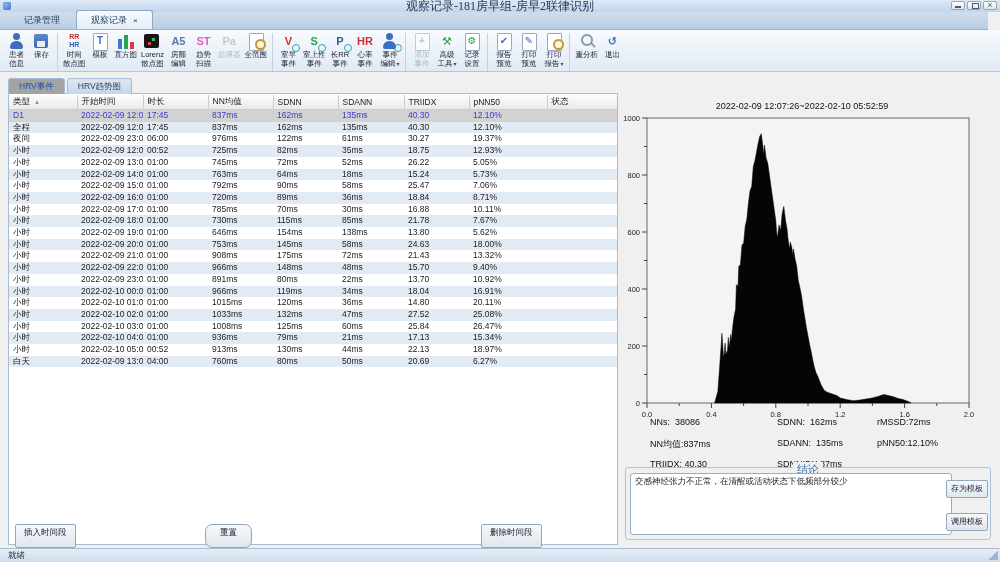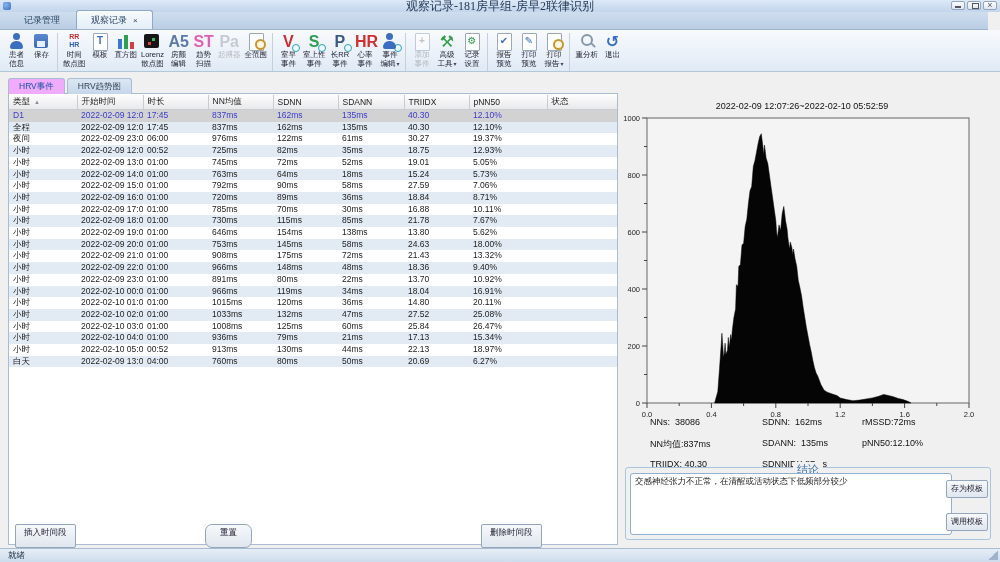--- a/index.html
+++ b/index.html
@@ -32,21 +32,21 @@
     background:linear-gradient(#f8fafd,#e0eaf5); border-bottom:1px solid #b4c6da;
     display:flex; align-items:flex-start; padding:2px 2px 0 4px; }
   .tbtn { min-width:25px; padding:1px 2px; text-align:center; border-radius:2px; }
   .tbtn.disabled { opacity:.55; }
   .tlabel span { display:block; font-size:7.5px; line-height:8.5px; color:#223; white-space:nowrap; }
   .tbtn.disabled .tlabel span { color:#8a8a8a; }
   .dd { font-size:6px; color:#446; margin-left:1px; font-style:normal; }
   .tbsep { width:1px; height:38px; background:#c2d0e0; margin:1px 3px; flex:none; }
 
   .tbicon { position:relative; width:20px; height:17px; margin:0 auto 1px; display:block; }
-  .tbicon .g { position:absolute; inset:0; font-style:normal; font-weight:bold; font-size:16px; line-height:17px; text-align:center; }
+  .tbicon .g { position:absolute; inset:0; font-style:normal; font-weight:bold; font-size:11px; line-height:17px; text-align:center; }
   .ti-doc::before, .ti-docmag::before { content:""; position:absolute; left:3px; top:0; width:13px; height:16px;
     background:#fff; border:1px solid #9aa8ba; border-radius:1px; }
   .ti-doc .g { font-size:10px; line-height:16px; }
   .ti-docmag::after { content:""; position:absolute; right:0; bottom:0; width:7px; height:7px;
     border:2px solid #c89830; border-radius:50%; background:#fdf6e0; }
   .ti-mag::before { content:""; position:absolute; left:4px; top:1px; width:8px; height:8px; border:2px solid #8898a8; border-radius:50%; }
   .ti-mag::after { content:""; position:absolute; left:13px; top:11px; width:6px; height:2px; background:#8898a8; transform:rotate(45deg); }
   .ti-person::before { content:""; position:absolute; left:6px; top:0; width:7px; height:7px; border-radius:50%; background:#3a6ec0; }
   .ti-person::after { content:""; position:absolute; left:3px; top:8px; width:13px; height:8px; border-radius:6px 6px 2px 2px; background:#3a6ec0; }
   .ti-save::before { content:""; position:absolute; left:2px; top:1px; width:14px; height:14px; background:linear-gradient(#5a88d0,#3a68b8); border-radius:2px; }
@@ -58,42 +58,42 @@
   .ti-rrhr i { position:absolute; left:0; right:0; text-align:center; font-style:normal; font-weight:bold; font-size:7px; line-height:8px; }
   .ti-rrhr .r1 { top:0; color:#c03030; }
   .ti-rrhr .r2 { top:8px; color:#3060b0; }
   .tbicon .clock { position:absolute; right:-2px; bottom:-2px; width:8px; height:8px; border-radius:50%;
     background:#eafaff; border:1px solid #2f9eb8; }
 
   
   .subtabs { position:absolute; left:8px; top:78px; display:flex; gap:2px; z-index:2; }
   .subtab { padding:2px 10px 1px; font-size:8.5px; border:1px solid #a8bcd4; border-bottom:none;
     border-radius:3px 3px 0 0; background:linear-gradient(#dce7f3,#c6d7ea); color:#345; }
-  .subtab.active { background:#f0abfc; color:#1a50a8; }
+  .subtab.active { background:#a3a3a3; color:#1a50a8; }
   .leftpanel { position:absolute; left:8px; top:93px; width:610px; height:452px; background:#fff; border:1px solid #a8bcd4; }
 
   table.grid { position:absolute; left:0; top:1px; width:608px; border-collapse:collapse; table-layout:fixed; font-size:8.5px; }
   table.grid th { background:linear-gradient(#fdfdfd,#e9e9ec); border:1px solid #c8cdd4; border-top:none;
     font-weight:normal; text-align:left; padding:1px 0 1px 4px; height:12px; color:#222; white-space:nowrap; overflow:hidden; }
   table.grid th:first-child { border-left:none; }
   table.grid th:last-child { border-right:none; }
   table.grid td { height:11.7px; line-height:11.7px; padding:0 0 0 4px; white-space:nowrap; overflow:hidden; color:#1c1c1c; }
   tr.alt td { background:#e2ebf4; }
   tr.selected td { background:#d2d2d2; color:#3b3bcc; }
   .sortarrow { font-size:6px; color:#889; margin-left:4px; }
 
   .btn { position:absolute; font-size:8.5px; height:24px; line-height:14px; padding:0 8px;
     background:linear-gradient(#f7f9fb,#dfe6ee); border:1px solid #93a6bd; border-radius:2px; color:#223; white-space:nowrap; }
 
   
   .rightpanel { position:absolute; left:622px; top:95px; width:375px; height:453px; }
   .charttitle { position:absolute; left:0; top:6px; width:360px; text-align:center; font-size:9px; color:#111; }
   svg.hist { position:absolute; left:0; top:12px; }
   .statrow { position:absolute; left:28px; display:flex; font-size:9px; color:#111; white-space:pre; }
-  .statrow span:nth-child(1) { width:112px; }
+  .statrow span:nth-child(1) { width:127px; }
   .statrow span:nth-child(2) { width:100px; }
   .concl { position:absolute; left:3px; top:372px; width:366px; height:73px; border:1px solid #aac4de; border-radius:3px; }
   .concl .legend { position:absolute; top:-6px; left:50%; transform:translateX(-50%); background:#f0f0f0;
     padding:0 4px; font-size:11px; color:#3a6ea8; }
   .conclbox { position:absolute; left:4px; top:5px; width:322px; height:62px; background:#fff;
     border:1px solid #90b0d0; border-radius:3px; font-size:8.5px; color:#222; padding:2px 4px; line-height:11px; }
   .cbtn { position:absolute; right:2px; width:42px; height:18px; line-height:16px; text-align:center; font-size:8px;
     background:linear-gradient(#f7f9fb,#dfe6ee); border:1px solid #93a6bd; border-radius:2px; color:#223; }
 
   
@@ -269,21 +269,21 @@
             <td>12.93%</td>
             <td></td>
           </tr>
           <tr>
             <td>小时</td>
             <td>2022-02-09 13:00</td>
             <td>01:00</td>
             <td>745ms</td>
             <td>72ms</td>
             <td>52ms</td>
-            <td>19.01</td>
+            <td>26.22</td>
             <td>5.05%</td>
             <td></td>
           </tr>
           <tr class="alt">
             <td>小时</td>
             <td>2022-02-09 14:00</td>
             <td>01:00</td>
             <td>763ms</td>
             <td>64ms</td>
             <td>18ms</td>
@@ -291,21 +291,21 @@
             <td>5.73%</td>
             <td></td>
           </tr>
           <tr>
             <td>小时</td>
             <td>2022-02-09 15:00</td>
             <td>01:00</td>
             <td>792ms</td>
             <td>90ms</td>
             <td>58ms</td>
-            <td>27.59</td>
+            <td>25.47</td>
             <td>7.06%</td>
             <td></td>
           </tr>
           <tr class="alt">
             <td>小时</td>
             <td>2022-02-09 16:00</td>
             <td>01:00</td>
             <td>720ms</td>
             <td>89ms</td>
             <td>36ms</td>
@@ -368,21 +368,21 @@
             <td>13.32%</td>
             <td></td>
           </tr>
           <tr class="alt">
             <td>小时</td>
             <td>2022-02-09 22:00</td>
             <td>01:00</td>
             <td>966ms</td>
             <td>148ms</td>
             <td>48ms</td>
-            <td>18.36</td>
+            <td>15.70</td>
             <td>9.40%</td>
             <td></td>
           </tr>
           <tr>
             <td>小时</td>
             <td>2022-02-09 23:00</td>
             <td>01:00</td>
             <td>891ms</td>
             <td>80ms</td>
             <td>22ms</td>

